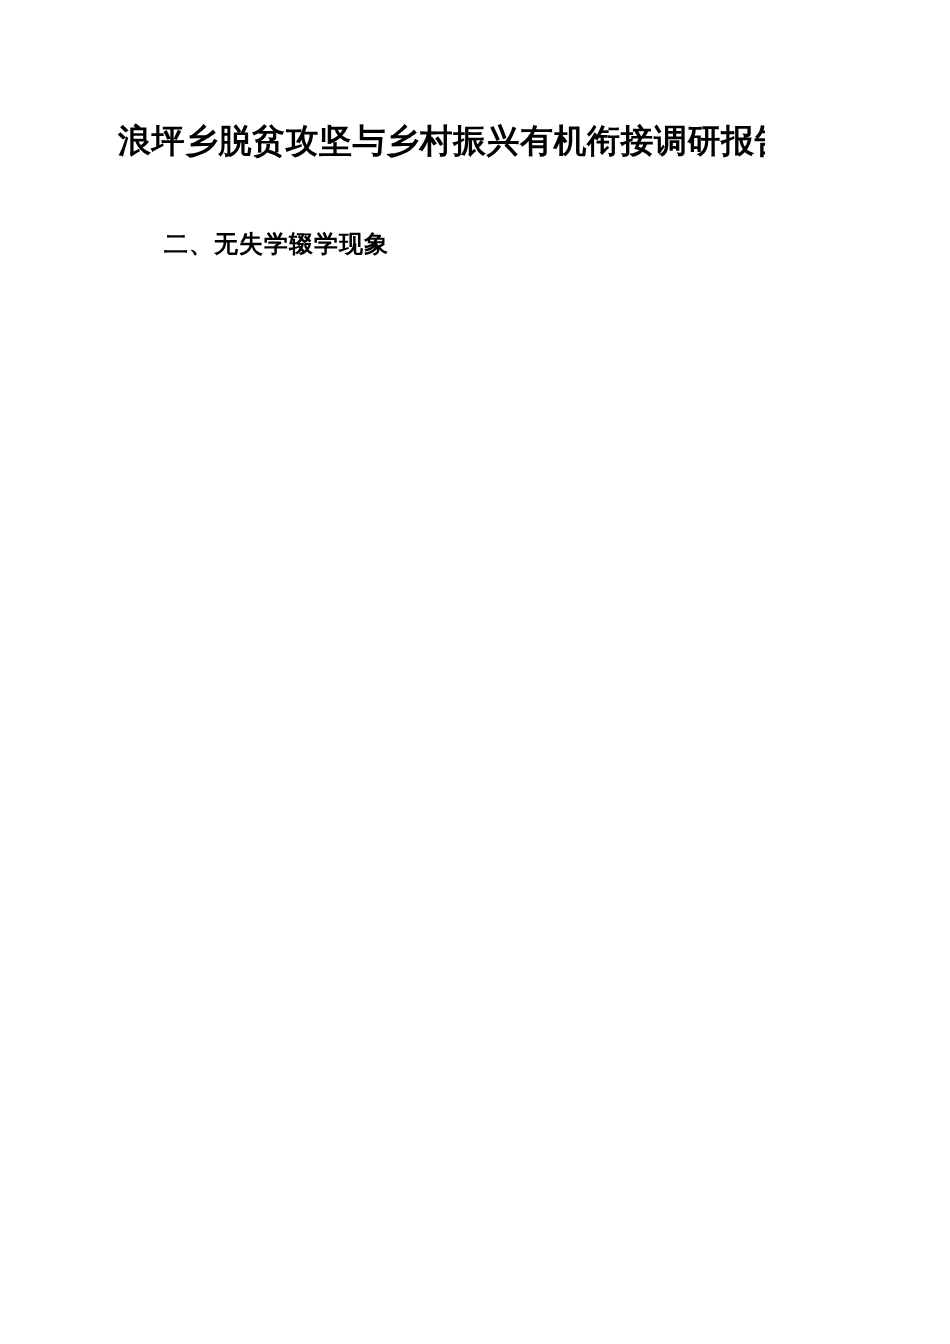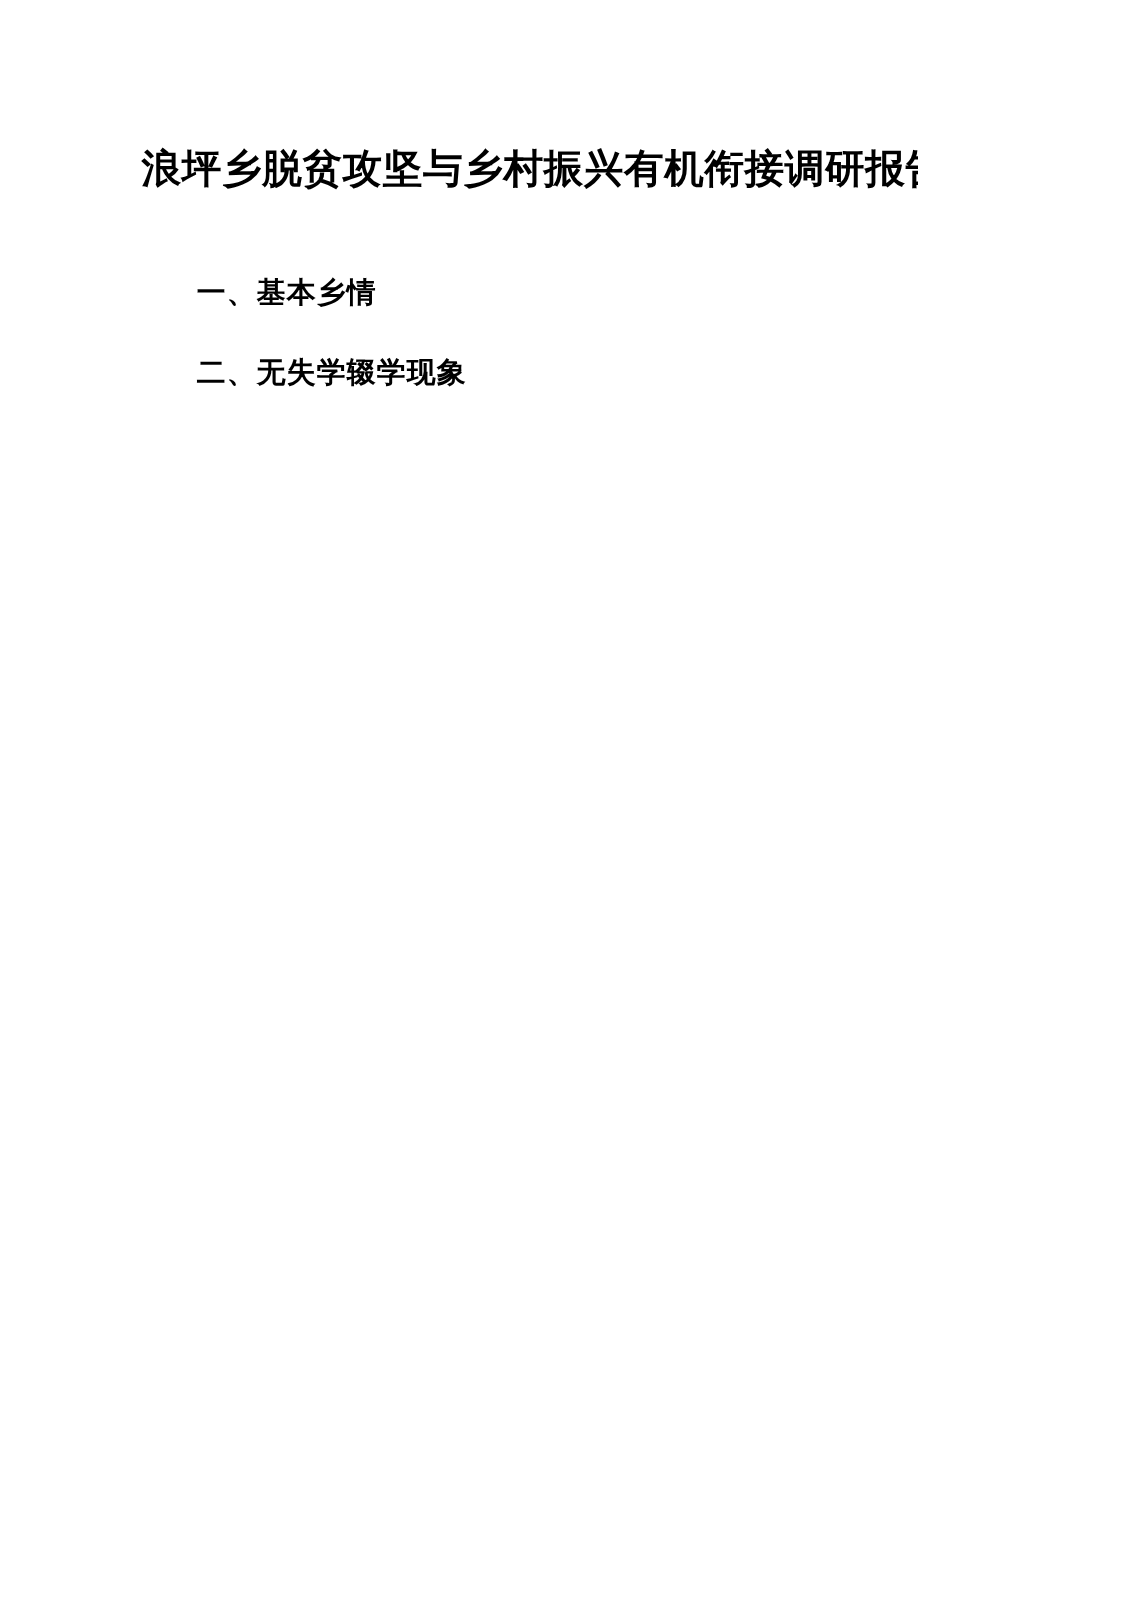--- a/index.html
+++ b/index.html
@@ -66,20 +66,19 @@
   }
 </style>
 </head>
 <body>
 
 <div class="page">
 
   <h1 class="doc-title">浪坪乡脱贫攻坚与乡村振兴有机衔接调研报告</h1>
 
 
-  <h2 class="section-heading">一、基本乡情</h2>
 
 
 
   <h2 class="section-heading spaced">二、无失学辍学现象</h2>
 
 
 </div>
 
 </body></html>

